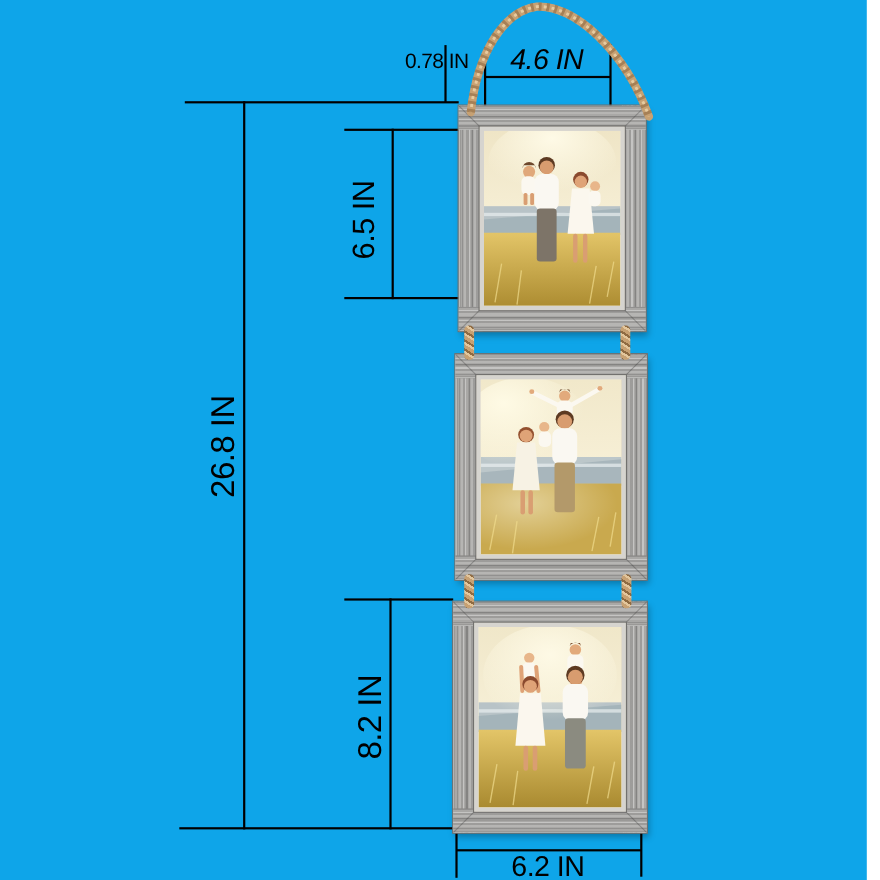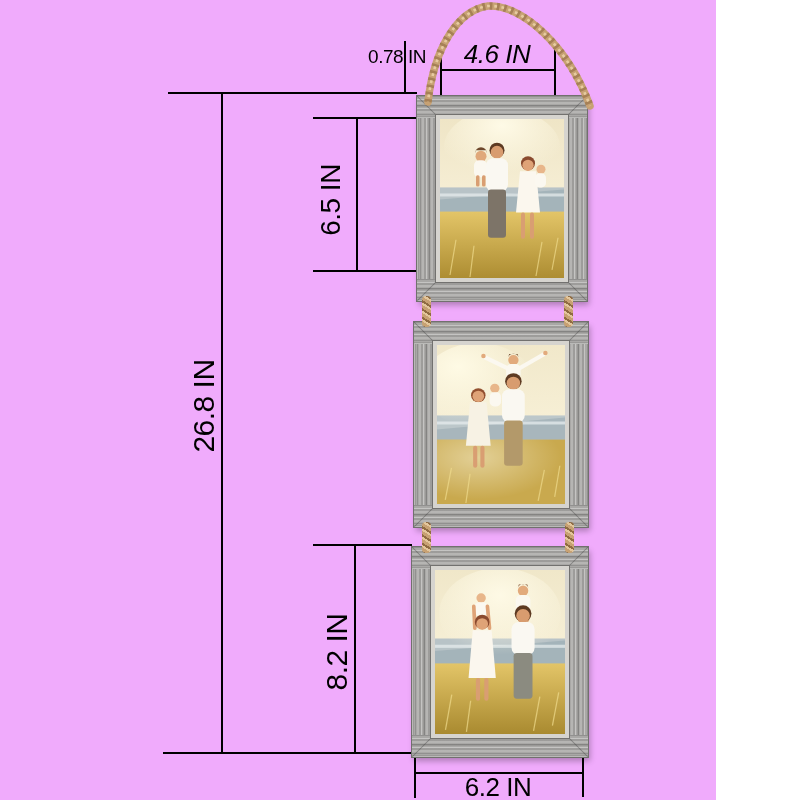--- a/index.html
+++ b/index.html
@@ -1,18 +1,18 @@
 <!DOCTYPE html>
 <html><head>
 <meta charset="utf-8">
 <style>
   * { margin:0; padding:0; box-sizing:border-box; }
   html,body { background:#ffffff; }
   body { font-family:"Liberation Sans", sans-serif; }
-  #canvas { position:relative; width:716px; height:800px; background:#f0abfc; overflow:hidden; }
+  #canvas { position:relative; width:788px; height:800px; background:#0ea5e9; overflow:hidden; }
 
   
   .line { position:absolute; background:#000000; }
 
   
   .dim-label { position:absolute; color:#000000; white-space:nowrap;
                letter-spacing:-0.5px; transform:translate(-50%,-50%); line-height:1; }
   .dim-label.rot { transform:translate(-50%,-50%) rotate(-90deg); }
 
   

